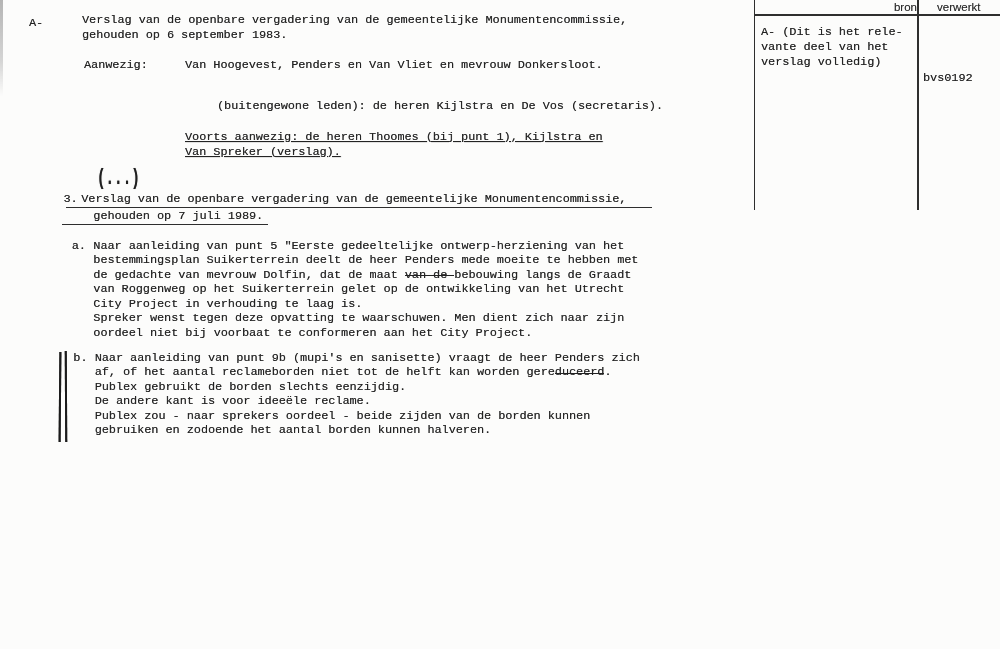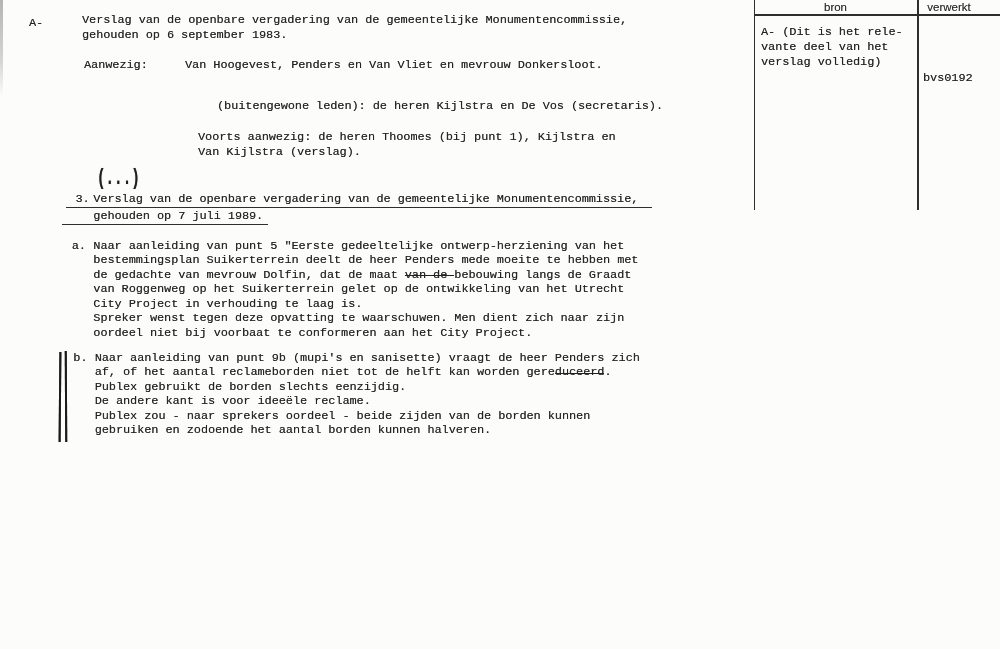--- a/index.html
+++ b/index.html
@@ -24,21 +24,21 @@
   .tline { white-space: pre; }
   .u {
     border-bottom: 1.2px solid #222;
     padding-bottom: 8px;
   }
   .sans {
     position: absolute;
     font-family: "Liberation Sans", sans-serif;
     font-size: 11.5px;
     color: #2b2b2b;
-    text-align: center;
+    text-align: right;
     text-shadow: 0 0 0.4px rgba(43,43,43,0.5);
   }
   .rule {
     position: absolute;
     background: #2e2e2e;
     box-shadow: 0 0 0.5px rgba(46,46,46,0.8);
   }
   .ellipsis {
     position: absolute;
     font-family: "Liberation Mono", monospace;
@@ -75,25 +75,25 @@
 
   <div class="edge-artifact"></div>
 
   <div class="mono" style="left:29px; top:15.5px;">A-</div>
 
   <div class="mono lh15" style="left:82px; top:12.5px;"><div class="tline">Verslag van de openbare vergadering van de gemeentelijke Monumentencommissie,</div><div class="tline">gehouden op 6 september 1983.</div></div>
 
   <div class="mono" style="left:84px; top:57.5px;">Aanwezig:</div>
   <div class="mono lh15" style="left:185px; top:57.5px;"><div class="tline">Van Hoogevest, Penders en Van Vliet en mevrouw Donkersloot.</div></div>
   <div class="mono lh15" style="left:185px; top:98.5px;margin-left:32px;"><div class="tline">(buitengewone leden): de heren Kijlstra en De Vos (secretaris).</div></div>
-  <div class="mono lh15" style="left:198px; top:129.5px;"><div class="tline">Voorts aanwezig: de heren Thoomes (bij punt 1), Kijlstra en</div><div class="tline">Van Kijlstra (verslag).</div></div>
+  <div class="mono lh15" style="left:185px; top:129.5px;text-decoration:underline;"><div class="tline">Voorts aanwezig: de heren Thoomes (bij punt 1), Kijlstra en</div><div class="tline">Van Spreker (verslag).</div></div>
 
   <div class="ellipsis" style="left:97px; top:166px;">(...)</div>
 
-  <div class="mono" style="left:72px; top:191.5px;text-align:center;"><span class="num">3.</span><span>Verslag van de openbare vergadering van de gemeentelijke Monumentencommissie,</span></div>
+  <div class="mono" style="left:60px; top:191.5px;text-align:center;"><span class="num">3.</span><span>Verslag van de openbare vergadering van de gemeentelijke Monumentencommissie,</span></div>
   <div class="mono" style="left:93.3px; top:208.5px;">gehouden op 7 juli 1989.</div>
   <div class="rule" style="left:66px; top:207px; width:586px; height:1.4px;"></div>
   <div class="rule" style="left:62px; top:223.5px; width:206px; height:1.4px;"></div>
 
   <div class="mono" style="left:71.7px; top:238.6px;">a.</div>
   <div class="mono lh145" style="left:93.3px; top:238.6px;"><div class="tline">Naar aanleiding van punt 5 "Eerste gedeeltelijke ontwerp-herziening van het</div><div class="tline">bestemmingsplan Suikerterrein deelt de heer <span class="u">Penders</span> mede moeite te hebben met</div><div class="tline">de gedachte van mevrouw Dolfin, dat de maat van de bebouwing langs de Graadt</div><div class="tline">van Roggenweg op het Suikerterrein gelet op de ontwikkeling van het Utrecht</div><div class="tline">City Project in verhouding te laag is.</div><div class="tline">Spreker wenst tegen deze opvatting te waarschuwen. Men dient zich naar zijn</div><div class="tline">oordeel niet bij voorbaat te conformeren aan het City Project.</div></div>
 
   <div class="vmark" style="left:58.5px; top:352px; height:90px; transform:rotate(0.5deg);"></div>
   <div class="vmark" style="left:65px; top:351px; height:91px; transform:rotate(-0.3deg);"></div>
 

